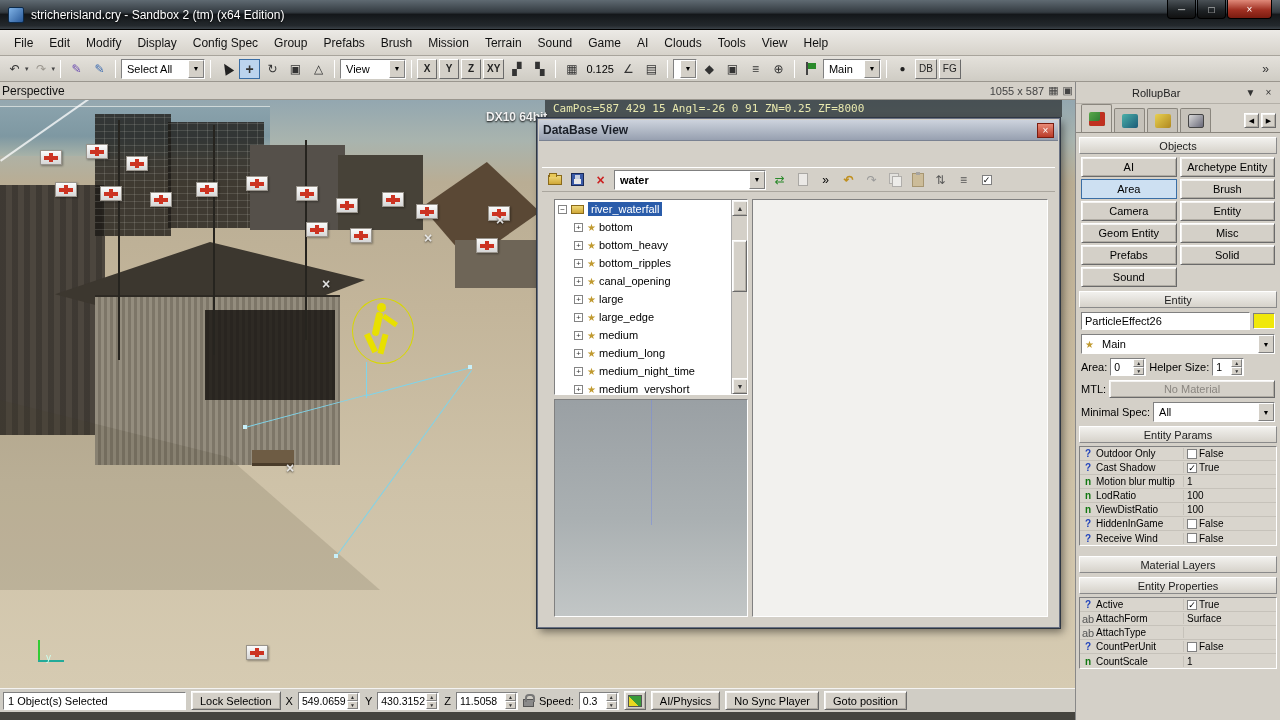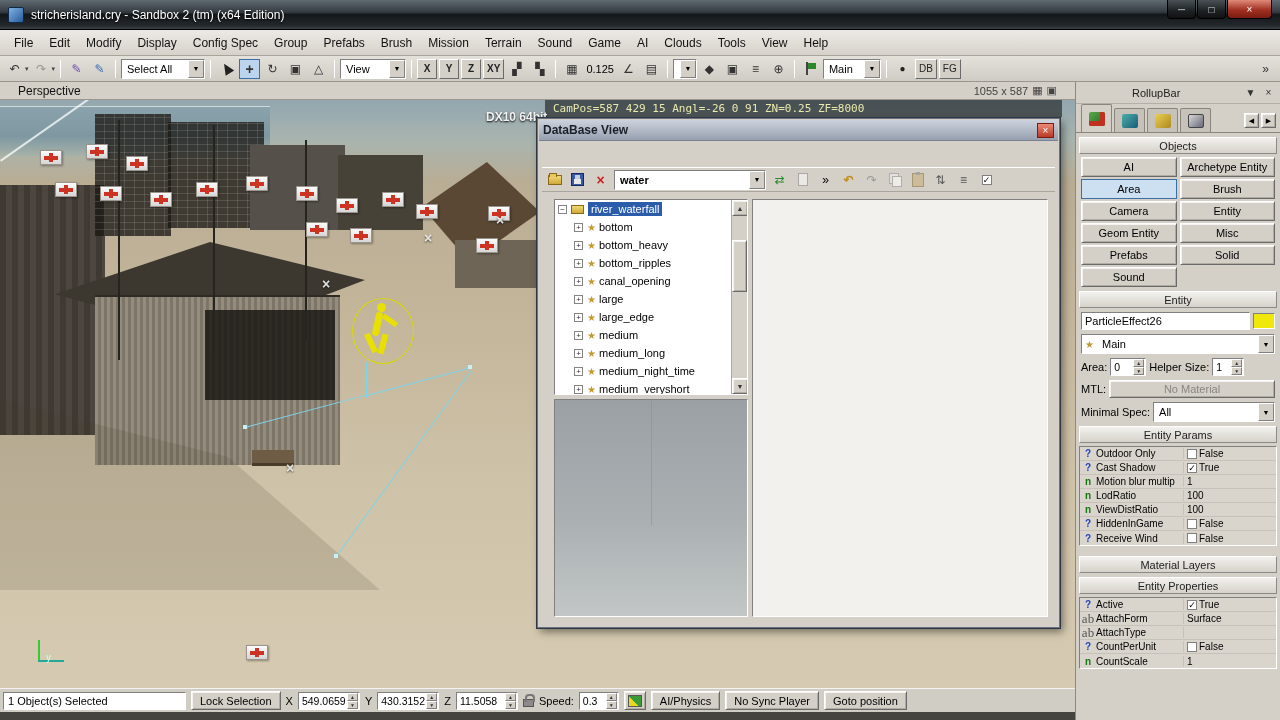--- a/index.html
+++ b/index.html
@@ -46,21 +46,21 @@
     font-size:10px; font-weight:bold; color:#222; flex:0 0 auto; }
   .cursor-shape { width:0; height:0; border-left:5px solid transparent; border-right:5px solid transparent;
     border-bottom:11px solid #222; transform:rotate(-32deg); }
   .miniflag { position:relative; width:12px; height:13px; }
   .miniflag::before { content:""; position:absolute; left:2px; top:0; width:2px; height:13px; background:#444; }
   .miniflag::after { content:""; position:absolute; left:4px; top:1px; width:8px; height:6px; background:#2a8a2a; }
 
   
   .viewport { position:absolute; left:0; top:82px; width:1075px; height:606px; background:#808080; }
   .vheader { position:absolute; left:0; top:0; width:100%; height:18px; background:#d4d0c8;
-    display:flex; align-items:center; padding:0 18px; border-bottom:1px solid #9a968e; }
+    display:flex; align-items:center; padding:0 2px; border-bottom:1px solid #9a968e; }
   .vtitle { font-size:12px; color:#111; }
   .vright { margin-left:auto; display:flex; align-items:center; gap:4px; color:#444; }
   .scene { position:absolute; left:0; top:18px; width:1075px; height:588px; overflow:hidden;
     background:linear-gradient(180deg,#93a7b0 0%,#a9b4ae 7%,#b9ad94 14%,#c3b59a 35%,#cec2a8 65%,#d6cbb2 100%); }
   .sea { position:absolute; left:0; top:6px; width:270px; height:50px;
     background:linear-gradient(180deg,#8aa2ac,#7e98a2 60%,#a7b2a8); border-top:1px solid #cfd8d8; }
   .bldg { position:absolute; }
   .lattice { background-color:rgba(28,26,22,0.78);
     background-image:repeating-linear-gradient(0deg,transparent 0 6px,rgba(210,210,200,0.16) 6px 7px),
                      repeating-linear-gradient(90deg,transparent 0 9px,rgba(210,210,200,0.16) 9px 10px); }
@@ -159,21 +159,21 @@
     display:flex; align-items:center; justify-content:center; font-size:11px; white-space:nowrap; overflow:hidden; }
   .objbtn.active { background:#cde0f2; border-color:#3a6ea5; box-shadow:none; }
   .erow { display:flex; align-items:center; margin:4px 5px; gap:3px; }
   .efield { height:18px; display:flex; align-items:center; padding:0 3px; font-size:11px; }
   .swatch { width:22px; height:16px; background:#f0e80a; border:1px solid; border-color:#808080 #fff #fff #808080; }
   .elabel { font-size:11px; white-space:nowrap; }
   .pgrid { margin:0 3px; border:1px solid; border-color:#808080 #fff #fff #808080; background:#d9d5cd; }
   .prow { display:flex; height:14px; border-bottom:1px solid #c6c2ba; align-items:center; font-size:10px; }
   .prow:last-child { border-bottom:none; }
   .ptype { width:16px; text-align:center; font-weight:bold; flex:0 0 auto; }
-  .t-q { color:#2244bb; } .t-n { color:#117711; } .t-ab { color:#555; font-size:13px; font-weight:normal;font-family:Liberation Serif, serif; }
+  .t-q { color:#2244bb; } .t-n { color:#117711; } .t-ab { color:#555; font-size:11px; font-weight:normal; }
   .pname { width:88px; overflow:hidden; white-space:nowrap; border-right:1px solid #c6c2ba; flex:0 0 auto; }
   .pval { flex:1; display:flex; align-items:center; gap:2px; padding-left:3px; overflow:hidden; }
   .cb { width:10px; height:10px; background:#fff; border:1px solid #808080; font-size:9px; line-height:8px; text-align:center; flex:0 0 auto; }
 
   
   .statusbar { position:absolute; left:0; top:688px; width:1075px; height:24px; background:#d0cdc5;
     display:flex; align-items:center; gap:5px; padding:0 3px; border-top:1px solid #f4f3f1; }
   .bstrip { position:absolute; left:0; top:712px; width:1075px; height:8px; background:#45443f; }
   .sbcell { height:18px; background:#fff; border:1px solid; border-color:#808080 #fff #fff #808080;
     display:flex; align-items:center; padding:0 4px; font-size:11px; }

